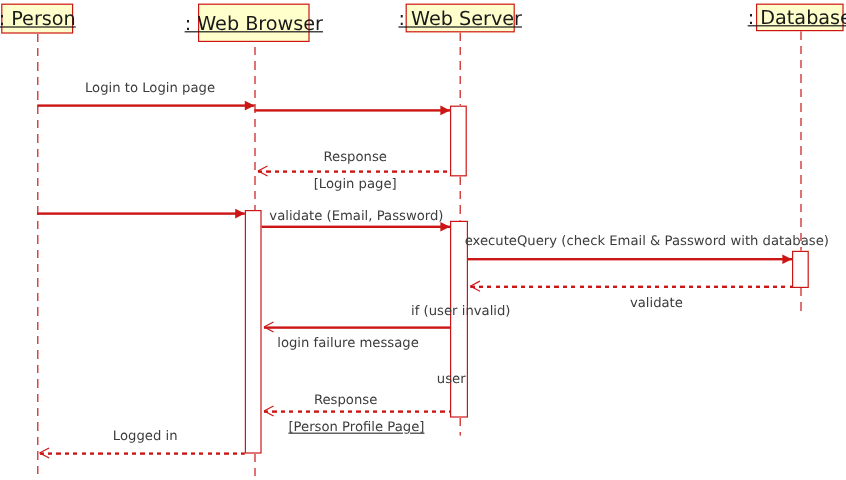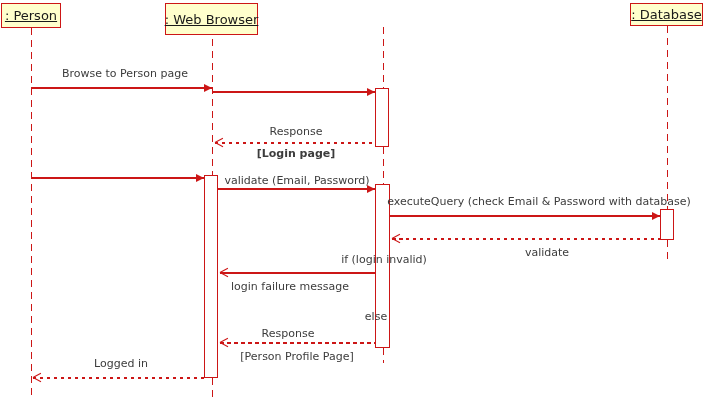--- a/index.html
+++ b/index.html
@@ -3,21 +3,21 @@
 <meta charset="utf-8">
 <style>
   html,body{margin:0;padding:0;background:#ffffff;}
   #stage{
     position:relative;width:705px;height:400px;background:#ffffff;overflow:hidden;
     font-family:"DejaVu Sans","Liberation Sans",sans-serif;
   }
   .actor{
     position:absolute;background:#ffffcc;border:1.5px solid #cc1616;
     box-sizing:border-box;display:flex;align-items:center;justify-content:center;
-    font-size:13px;color:#1a1a1a;text-decoration:underline;white-space:nowrap;
+    font-size:16px;color:#1a1a1a;text-decoration:underline;white-space:nowrap;
     z-index:5;
   }
   .lifeline{
     position:absolute;width:1.2px;z-index:1;
     background:repeating-linear-gradient(to bottom,#cc1616 0 7px,transparent 7px 12px);
   }
   .activation{
     position:absolute;background:#ffffff;border:1.3px solid #cc1616;
     box-sizing:border-box;z-index:2;
   }
@@ -49,51 +49,52 @@
     <div class="lifeline" style="left: 382.5px; top: 147px; height: 37px;"></div>
     <div class="lifeline" style="left: 382.5px; top: 348px; height: 15px;"></div>
     <div class="lifeline" style="left: 666.5px; top: 26px; height: 183px;"></div>
     <div class="lifeline" style="left: 666.5px; top: 240px; height: 22px;"></div>
     <div class="activation" style="left: 204px; top: 175px; width: 14px; height: 203px;"></div>
     <div class="activation" style="left: 375px; top: 88px; width: 14px; height: 59px;"></div>
     <div class="activation" style="left: 375px; top: 184px; width: 15px; height: 164px;"></div>
     <div class="activation" style="left: 660px; top: 209px; width: 14px; height: 31px;"></div>
     <div class="actor" style="left: 1px; top: 3px; width: 60px; height: 25px;">: Person</div>
     <div class="actor" style="left: 165px; top: 3px; width: 93px; height: 32px;">: Web Browser</div>
+    <div class="actor" style="left: 338px; top: 3px; width: 91px; height: 24px;">: Web Server</div>
     <div class="actor" style="left: 630px; top: 3px; width: 73px; height: 23px;">: Database</div>
     <div class="msg-line" style="left: 31px; top: 87.4px; width: 181px;"></div>
     <div class="head-filled" style="left: 204px; top: 83.5px;"></div>
-    <div class="msg-label" style="left: 125px; top: 73px;">Browse to Person page</div>
+    <div class="msg-label" style="left: 125px; top: 73px;">Login to Login page</div>
     <div class="msg-line" style="left: 212px; top: 91.4px; width: 163px;"></div>
     <div class="head-filled" style="left: 367px; top: 87.5px;"></div>
     <div class="msg-line dashed" style="left: 215px; top: 142.4px; width: 160px;"></div>
     <div class="head-stroke" style="left: 215px; top: 142.4px; transform: rotate(-28deg);"></div>
     <div class="head-stroke" style="left: 215px; top: 142.4px; transform: rotate(28deg);"></div>
     <div class="msg-label" style="left: 296px; top: 131px;">Response</div>
-    <div class="msg-label" style="left: 296px; top: 153px; font-weight: bold;">[Login page]</div>
+    <div class="msg-label" style="left: 296px; top: 153px;">[Login page]</div>
     <div class="msg-line" style="left: 31px; top: 177.4px; width: 173px;"></div>
     <div class="head-filled" style="left: 196px; top: 173.5px;"></div>
     <div class="msg-line" style="left: 218px; top: 188.4px; width: 157px;"></div>
     <div class="head-filled" style="left: 367px; top: 184.5px;"></div>
     <div class="msg-label" style="left: 297px; top: 180px;">validate (Email, Password)</div>
     <div class="msg-line" style="left: 390px; top: 215.4px; width: 270px;"></div>
     <div class="head-filled" style="left: 652px; top: 211.5px;"></div>
     <div class="msg-label" style="left: 539px; top: 201px;">executeQuery (check Email &amp; Password with database)</div>
     <div class="msg-line dashed" style="left: 392px; top: 238.4px; width: 268px;"></div>
     <div class="head-stroke" style="left: 392px; top: 238.4px; transform: rotate(-28deg);"></div>
     <div class="head-stroke" style="left: 392px; top: 238.4px; transform: rotate(28deg);"></div>
     <div class="msg-label" style="left: 547px; top: 252px;">validate</div>
     <div class="msg-line" style="left: 220px; top: 272.4px; width: 155px;"></div>
     <div class="head-stroke" style="left: 220px; top: 272.4px; transform: rotate(-28deg);"></div>
     <div class="head-stroke" style="left: 220px; top: 272.4px; transform: rotate(28deg);"></div>
-    <div class="msg-label" style="left: 384px; top: 259px;">if (login invalid)</div>
+    <div class="msg-label" style="left: 384px; top: 259px;">if (user invalid)</div>
     <div class="msg-label" style="left: 290px; top: 286px;">login failure message</div>
     <div class="msg-line dashed" style="left: 220px; top: 342.4px; width: 155px;"></div>
     <div class="head-stroke" style="left: 220px; top: 342.4px; transform: rotate(-28deg);"></div>
     <div class="head-stroke" style="left: 220px; top: 342.4px; transform: rotate(28deg);"></div>
-    <div class="msg-label" style="left: 376px; top: 316px;">else</div>
+    <div class="msg-label" style="left: 376px; top: 316px;">user</div>
     <div class="msg-label" style="left: 288px; top: 333px;">Response</div>
-    <div class="msg-label" style="left: 297px; top: 356px;">[Person Profile Page]</div>
+    <div class="msg-label" style="left: 297px; top: 356px; text-decoration: underline;">[Person Profile Page]</div>
     <div class="msg-line dashed" style="left: 33px; top: 377.4px; width: 171px;"></div>
     <div class="head-stroke" style="left: 33px; top: 377.4px; transform: rotate(-28deg);"></div>
     <div class="head-stroke" style="left: 33px; top: 377.4px; transform: rotate(28deg);"></div>
     <div class="msg-label" style="left: 121px; top: 363px;">Logged in</div>
   </div>
 
 </body></html>

